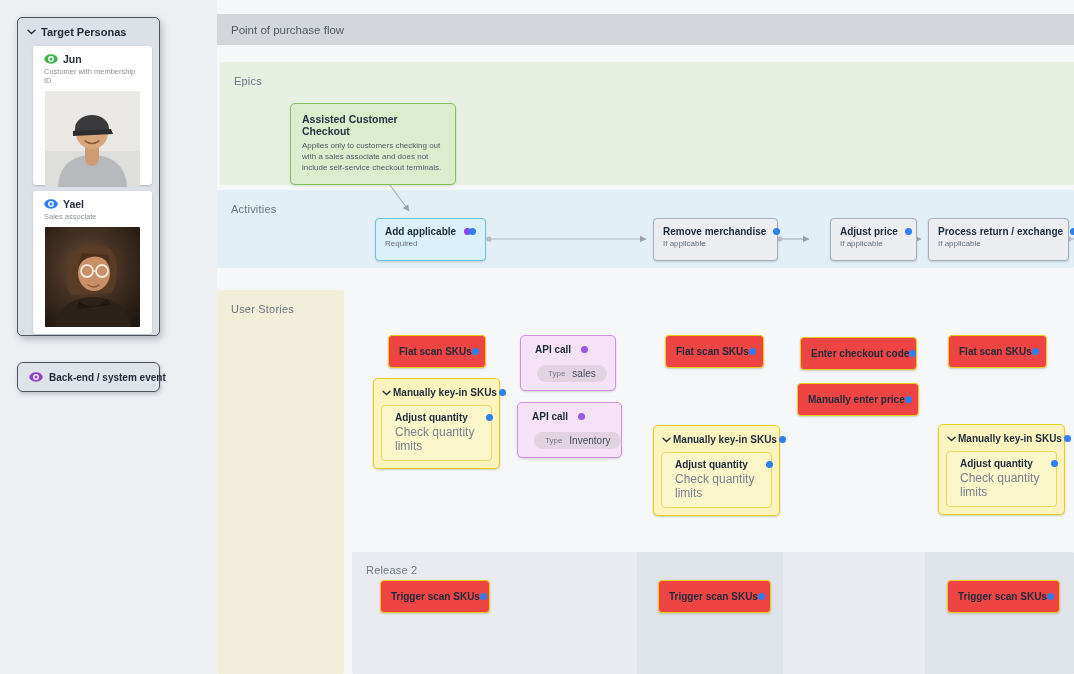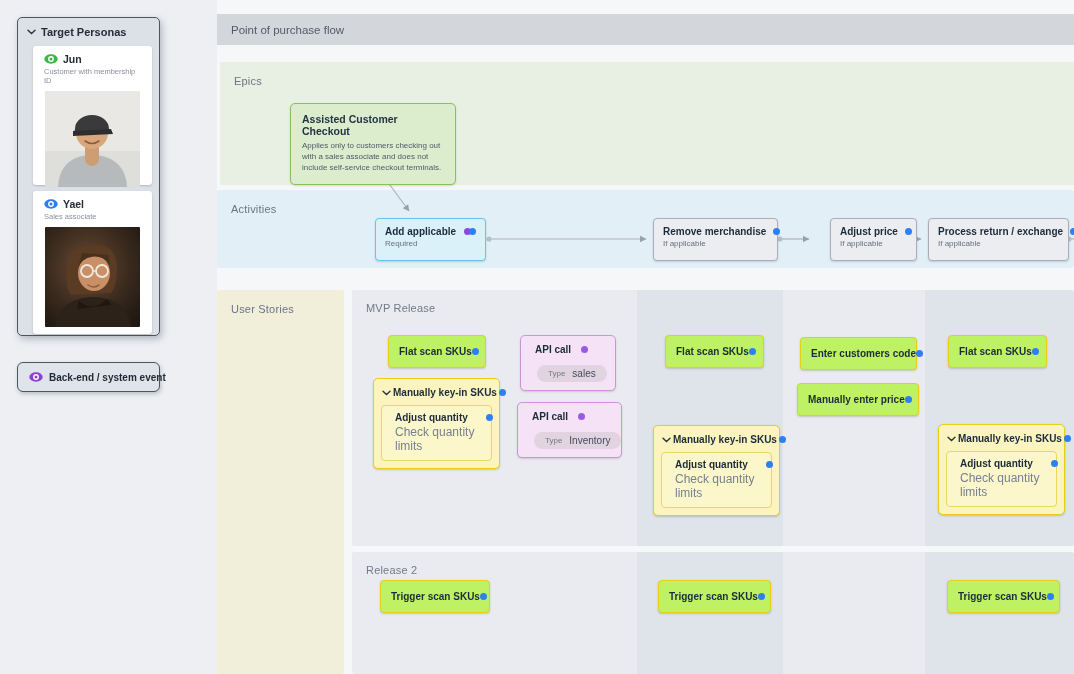--- a/index.html
+++ b/index.html
@@ -43,21 +43,21 @@
   .act-row{display:flex;align-items:center;justify-content:space-between;}
   .act-card .t{font-size:10px;font-weight:700;color:#1c2b3a;white-space:nowrap;}
   .act-card .s{font-size:8px;color:#66707f;margin-top:2px;}
   
   .dots{display:flex;align-items:center;margin-left:7px;flex:none;}
   .dot{width:7px;height:7px;border-radius:50%;background:#2e7ff1;flex:none;}
   .dots .dot + .dot{margin-left:-2px;}
   .dot.purple{background:#8a46e8;}
   .dot.api{background:#9b59e8;}
   
-  .story-card{height:33px;background:#bef264;border:1.6px solid #e6d013;border-radius:4px;
+  .story-card{height:33px;background:#ef4444;border:1.6px solid #e6d013;border-radius:4px;
               display:flex;align-items:center;justify-content:space-between;padding:0 10px;
               box-sizing:border-box;box-shadow:0 1px 2px rgba(90,85,40,.25);}
   .story-card .t{font-size:10px;font-weight:700;color:#1c2b3a;white-space:nowrap;}
   .group-card{background:#fbf4bf;border:1.6px solid #e6d013;border-radius:5px;padding:6px 7px 7px;
               box-sizing:border-box;box-shadow:0 1px 2px rgba(90,85,40,.25);}
   .group-head{display:flex;align-items:center;gap:2px;padding:2px 3px 7px 1px;}
   .group-head .t{font-size:10px;font-weight:700;color:#1c2b3a;white-space:nowrap;}
   .group-head .dot{margin-left:auto;}
   .child-card{background:#fcf7cb;border:1px solid #e7d75e;border-radius:4px;padding:6px 8px 7px 13px;}
   .child-row{display:flex;align-items:center;gap:18px;}
@@ -105,25 +105,20 @@
   </div>
 
   <div class="abs band acts-band">
     <span class="sec-label">Activities</span>
   </div>
 
   <div class="abs band stories-band">
     <span class="sec-label">User Stories</span>
   </div>
 
-  <div class="abs band panel mvp-panel">
-    <div class="stripe s1"></div>
-    <div class="stripe s2"></div>
-    <span class="sec-label">MVP Release</span>
-  </div>
 
   <div class="abs band panel r2-panel">
     <div class="stripe s1"></div>
     <div class="stripe s2"></div>
     <span class="sec-label">Release 2</span>
   </div>
 
   <svg class="abs connectors" width="1074" height="674" viewBox="0 0 1074 674" style="left:0;top:0;">
     <defs>
       <marker id="arr" markerWidth="7" markerHeight="7" refX="5.5" refY="3.5" orient="auto">
@@ -247,21 +242,21 @@
     <div class="child-card">
       <div class="child-row">
         <span class="t">Adjust quantity</span>
         <span class="dot"></span>
       </div>
       <div class="n">Check quantity limits</div>
     </div>
   </div>
 
   <div class="abs obj story-card" style="left:800px;top:337px;width:117px;">
-    <span class="t">Enter customers code</span>
+    <span class="t">Enter checkout code</span>
       <span class="dot"></span>
   </div>
   <div class="abs obj story-card" style="left:797px;top:383px;width:122px;">
     <span class="t">Manually enter price</span>
       <span class="dot"></span>
   </div>
 
   <div class="abs obj story-card" style="left:948px;top:335px;width:99px;">
     <span class="t">Flat scan SKUs</span>
       <span class="dot"></span>

